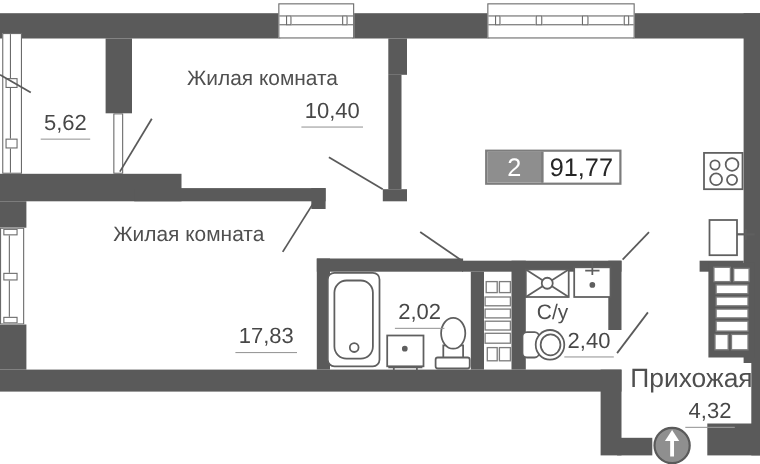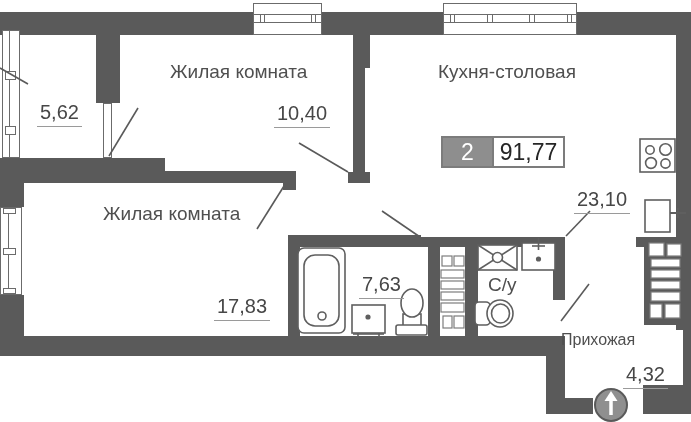--- a/index.html
+++ b/index.html
@@ -173,35 +173,34 @@
     </g>
 
     <g>
       <circle cx="611" cy="405" r="16" fill="#8f8f8f" stroke="#5a5a5a" stroke-width="2"></circle>
       <line x1="611" y1="415" x2="611" y2="398" stroke="#fff" stroke-width="3.5"></line>
       <polygon points="604.5,401 617.5,401 611,391" fill="#fff"></polygon>
     </g>
   </svg>
 
   <div class="lbl" style="left:170px;top:61px">Жилая комната</div>
-  <div class="area" style="left:274px;top:102px">10,40</div>
+  <div class="area" style="left:274px;top:90px">10,40</div>
 
   <div class="area" style="left:37px;top:101px">5,62</div>
 
-  <div class="lbl" style="left:438px;top:61px">Кухня-столовая</div>
-  <div class="area" style="left:574px;top:188px">23,10</div>
 
   <div class="lbl" style="left:103px;top:203px">Жилая комната</div>
   <div class="area" style="left:214px;top:295px">17,83</div>
 
-  <div class="area" style="left:359px;top:273px">7,63</div>
+  <div class="area" style="left:359px;top:273px">2,02</div>
 
   <div class="lbl" style="left:488px;top:274px">С/у</div>
-
-  <div class="lbl" style="left:561px;top:331px;font-size:16px">Прихожая</div>
+  <div class="area" style="left:513px;top:299px">2,40</div>
+
+  <div class="lbl" style="left:573px;top:331px;font-size:24px">Прихожая</div>
   <div class="area" style="left:623px;top:363px">4,32</div>
 
   <div id="badge">
     <div class="cnt">2</div>
     <div class="val">91,77</div>
   </div>
 
 </div>
 
 </body></html>

